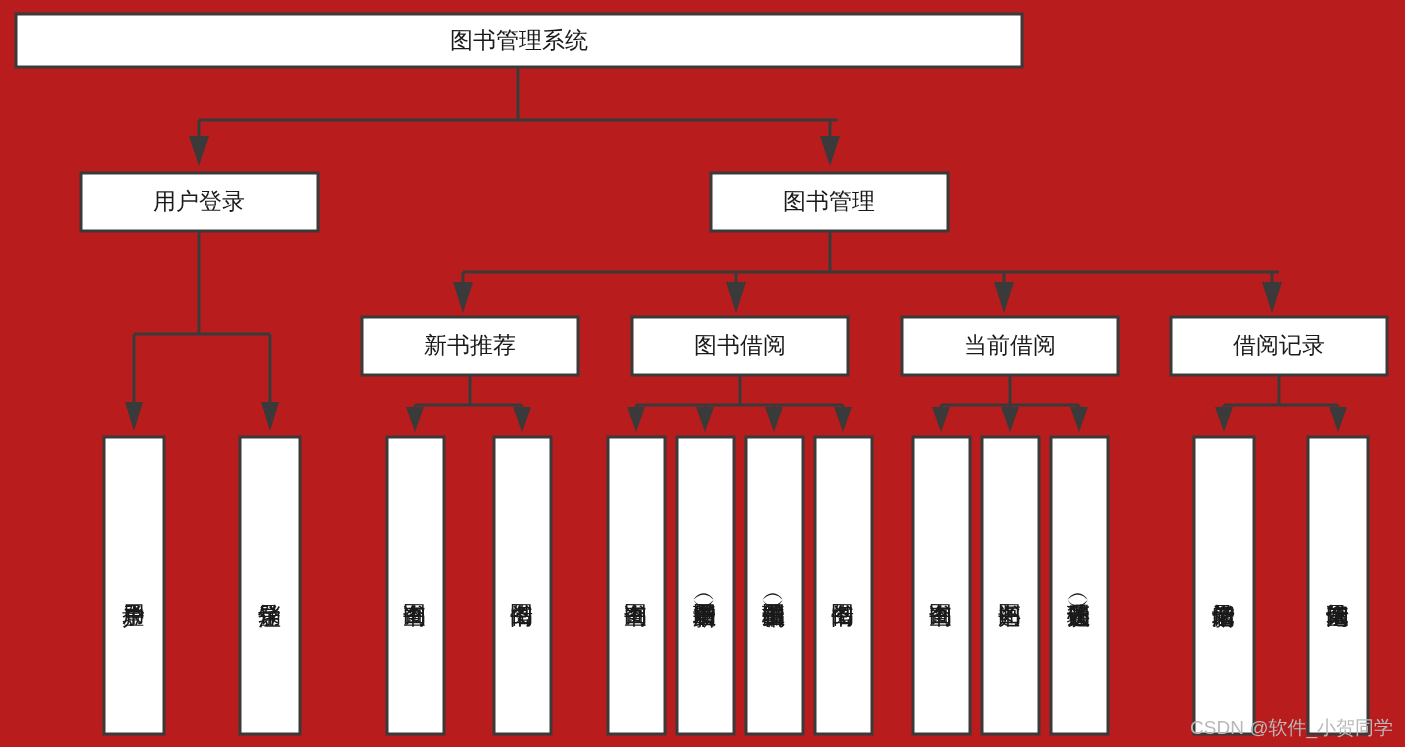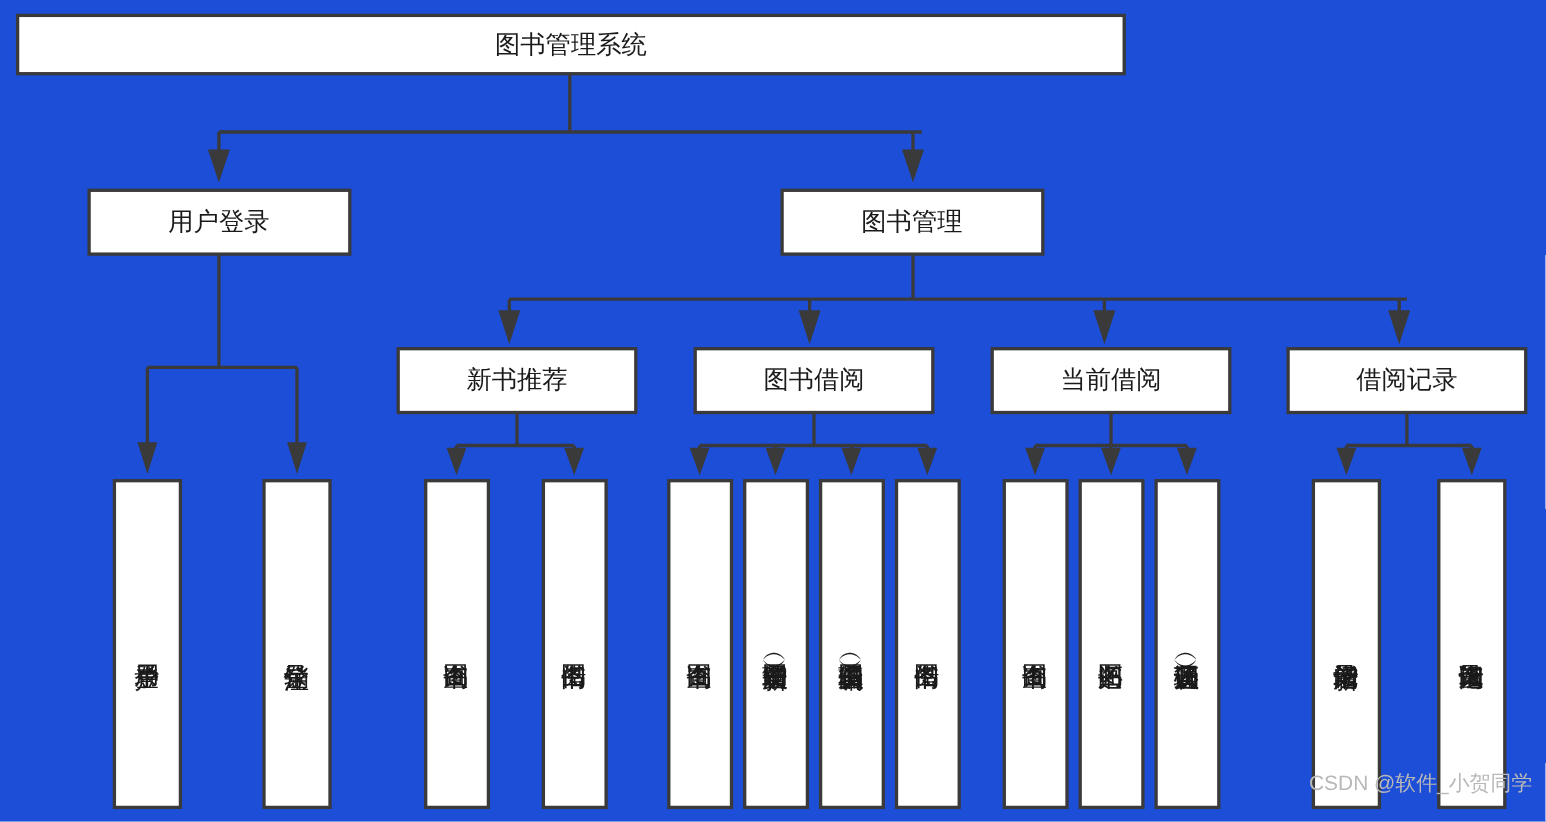--- a/index.html
+++ b/index.html
@@ -8,21 +8,21 @@
     padding: 0;
     background: #ffffff;
   }
   body {
     font-family: "Liberation Sans", "DejaVu Sans", sans-serif;
   }
   #diagram-root {
     position: relative;
     width: 1405px;
     height: 747px;
-    background: #1d4ed8;
+    background: #b91c1c;
     overflow: hidden;
   }
   svg#flow-svg {
     position: absolute;
     left: 0;
     top: 0;
     width: 1405px;
     height: 747px;
     display: block;
   }
@@ -52,21 +52,21 @@
     font-family: "Liberation Sans", "DejaVu Sans", sans-serif;
     font-size: 23px;
     fill: #1a1a1a;
     writing-mode: vertical-rl;
     text-orientation: upright;
     text-anchor: middle;
   }
   .watermark {
     position: absolute;
     right: 12px;
-    bottom: 22px;
+    bottom: 6px;
     font-family: "Liberation Sans", "DejaVu Sans", sans-serif;
     font-size: 19px;
     color: #b8b8b8;
     white-space: nowrap;
     user-select: none;
   }
 </style>
 </head>
 <body>
 

